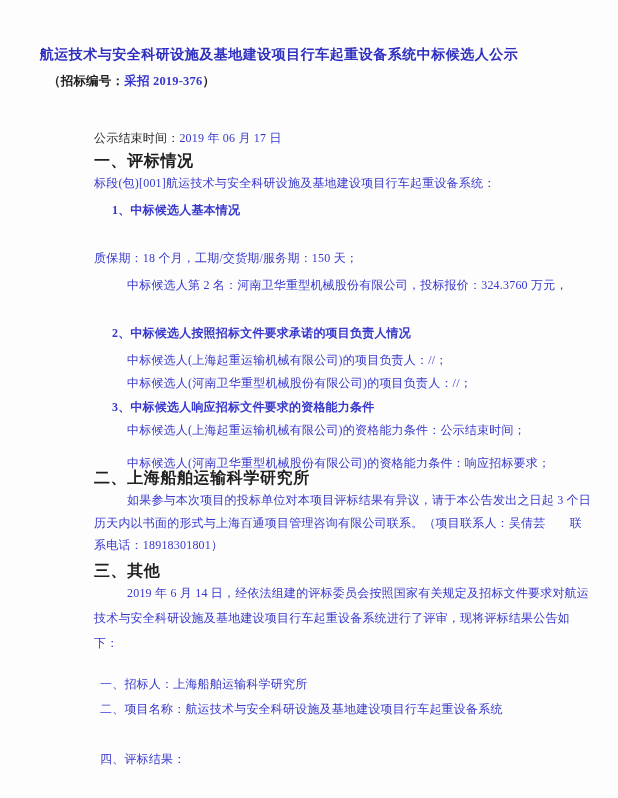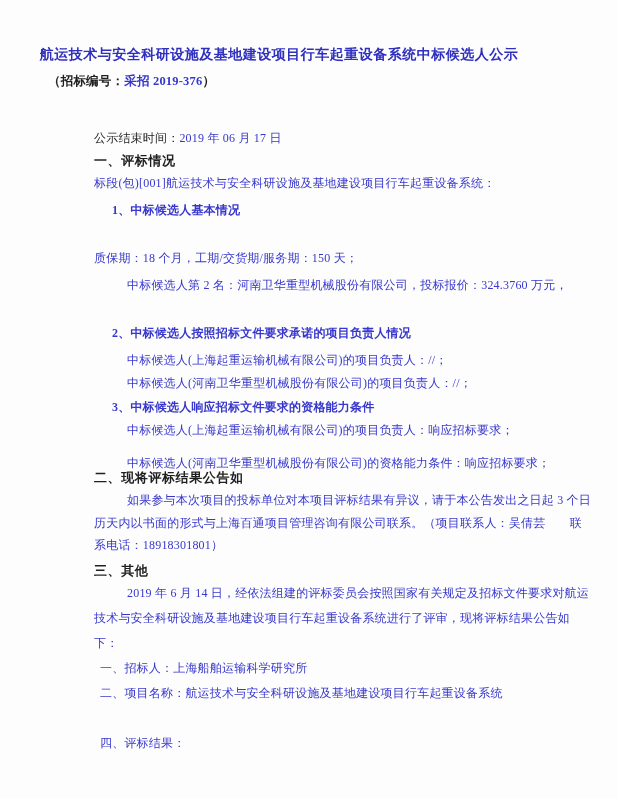--- a/index.html
+++ b/index.html
@@ -23,26 +23,26 @@
   }
   .title {
     left: 0; width: 558px; text-align: center;
     font-weight: bold; font-size: 14px; line-height: 18px;
     color: var(--blue-title); letter-spacing: 0.5px;
   }
   .subtitle {
     left: 0; width: 618px; text-align: left;
     font-weight: bold; font-size: 12.5px; padding-left: 48px;
   }
-  .h { color: var(--black); font-weight: bold; font-size: 13px; letter-spacing: 0.6px; }
+  .h { color: var(--black); font-weight: bold; font-size: 16px; letter-spacing: 0.6px; }
   .black { color: var(--black); }
   .blue { color: var(--blue); }
   .ind1 { left: 112px; font-weight: bold; }
   .ind2 { left: 127px; }
-  .indS { left: 100px; }
+  .indS { left: 100px; margin-top: 16px; }
 </style>
 </head>
 <body>
 
 <div class="page">
 
   <div class="ln title" style="top:46px">航运技术与安全科研设施及基地建设项目行车起重设备系统中标候选人公示</div>
 
   <div class="ln subtitle" style="top:74px"><span class="black">（招标编号：</span><span class="blue">采招 2019-376</span><span class="black">）</span></div>
 
@@ -58,24 +58,24 @@
 
   <div class="ln ind2" style="top:278px">中标候选人第 2 名：河南卫华重型机械股份有限公司，投标报价：324.3760 万元，</div>
 
   <div class="ln ind1" style="top:326px">2、中标候选人按照招标文件要求承诺的项目负责人情况</div>
 
   <div class="ln ind2" style="top:353px">中标候选人(上海起重运输机械有限公司)的项目负责人：//；</div>
   <div class="ln ind2" style="top:376px">中标候选人(河南卫华重型机械股份有限公司)的项目负责人：//；</div>
 
   <div class="ln ind1" style="top:400px">3、中标候选人响应招标文件要求的资格能力条件</div>
 
-  <div class="ln ind2" style="top:423px">中标候选人(上海起重运输机械有限公司)的项目负责人：响应招标要求；</div>
+  <div class="ln ind2" style="top:423px">中标候选人(上海起重运输机械有限公司)的资格能力条件：公示结束时间；</div>
   <div class="ln ind2" style="top:456px">中标候选人(河南卫华重型机械股份有限公司)的资格能力条件：响应招标要求；</div>
 
-  <div class="ln h" style="top:470px">二、现将评标结果公告如</div>
+  <div class="ln h" style="top:470px">二、上海船舶运输科学研究所</div>
 
   <div class="ln ind2" style="top:493px">如果参与本次项目的投标单位对本项目评标结果有异议，请于本公告发出之日起 3 个日</div>
   <div class="ln" style="top:516px">历天内以书面的形式与上海百通项目管理咨询有限公司联系。（项目联系人：吴倩芸　　联</div>
   <div class="ln" style="top:538px">系电话：18918301801）</div>
 
   <div class="ln h" style="top:563px">三、其他</div>
 
   <div class="ln ind2" style="top:586px">2019 年 6 月 14 日，经依法组建的评标委员会按照国家有关规定及招标文件要求对航运</div>
   <div class="ln" style="top:611px">技术与安全科研设施及基地建设项目行车起重设备系统进行了评审，现将评标结果公告如</div>
   <div class="ln" style="top:636px">下：</div>

